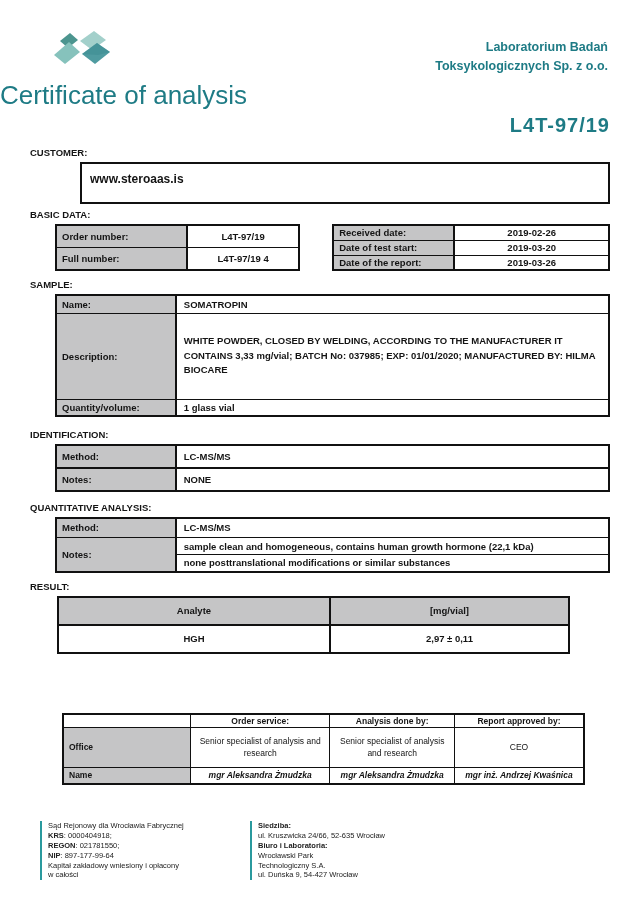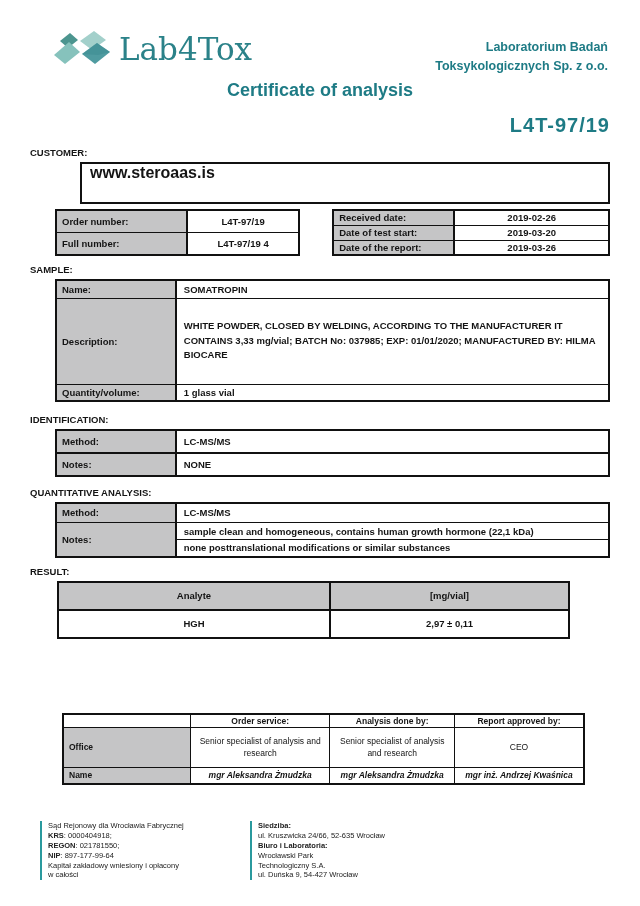--- a/index.html
+++ b/index.html
@@ -10,31 +10,31 @@
     background:#ffffff; overflow:hidden;
   }
 
   
   .header { position:relative; height:147px; }
   .logo { position:absolute; left:52px; top:28px; display:flex; align-items:center; }
   .logo svg { display:block; }
   .logo-text { font-family:"DejaVu Serif", serif; font-size:31px; color:#2b8289; margin-left:3px; }
   .company { position:absolute; right:32px; top:38px; text-align:right;
              color:#1e7b85; font-weight:bold; font-size:12.5px; line-height:1.5; }
-  .doc-title { position:absolute; left:0; right:0; top:80px; text-align:center;
-               color:#1e7b85; font-size:18px; font-weight:bold; }
+  .doc-title { position:absolute; left:0; right:0; top:80px; text-align:left;
+               color:#1e7b85; font-size:26px; font-weight:normal; }
   .cert-number { position:absolute; right:30px; top:114px; color:#1e7b85;
                  font-size:20px; font-weight:bold; letter-spacing:1px; }
 
   
   .main { padding:0 30px; }
   .sec-label { font-size:9.5px; font-weight:bold; margin-bottom:2px; height:13px; }
 
   .customer-box { margin-left:50px; width:530px; height:42px; border:2px solid #111;
-                  padding:0 8px; font-size:16px; font-weight:bold; margin-bottom:5px; }
+                  padding:8px 8px; font-size:12px; font-weight:bold; margin-bottom:5px; }
 
   table { border-collapse:collapse; font-size:9.5px; font-weight:bold; }
   table.tbl { border:2px solid #111; }
   table.tbl td { border:1px solid #111; padding:1px 5px; }
 
   .basic-wrap { display:flex; margin-left:25px; margin-bottom:8px;border-radius:15px; }
   .basic-left td { height:15px; }
   .basic-left td.lbl { width:132px; background:#c5c5c6; }
   .basic-left td.val { width:113px; text-align:center; border-left-width:2px; }
   .basic-right { margin-left:32px; }
@@ -98,37 +98,37 @@
     <div class="logo">
       <span>
         <svg width="64" height="42" viewBox="0 0 64 42">
           <polygon points="8,13 18,5 26,12 16,20" fill="#4c958f"></polygon>
           <polygon points="2,27 17,14 28,24 13,36" fill="#86c2bc"></polygon>
           <polygon points="28,13 42,3 54,12 40,22" fill="#a3d0cb"></polygon>
           <polygon points="30,26 45,15 58,24 43,36" fill="#4f9ba0"></polygon>
           <polygon points="30,26 45,15 58,24 46,27" fill="#3e8c92" opacity="0.55"></polygon>
         </svg>
       </span>
-      <span class="logo-text">Lab4Tox</span>
     </div>
     <div class="company">
       <div>Laboratorium Badań</div>
       <div>Toksykologicznych Sp. z o.o.</div>
     </div>
     <div class="doc-title">Certificate of analysis</div>
     <div class="cert-number">L4T-97/19</div>
   </div>
 
   <div class="main">
 
     <div class="sec-label">CUSTOMER:</div>
     <div class="customer-box">
       <span>www.steroaas.is</span>
     </div>
 
+    <div class="sec-label">BASIC DATA:</div>
     <div class="basic-wrap">
       <table class="tbl basic-left">
         <tbody>
             <tr>
           <td class="lbl">Order number:</td>
           <td class="val">L4T-97/19</td>
         </tr>
         <tr>
           <td class="lbl">Full number:</td>
           <td class="val">L4T-97/19 4</td>

